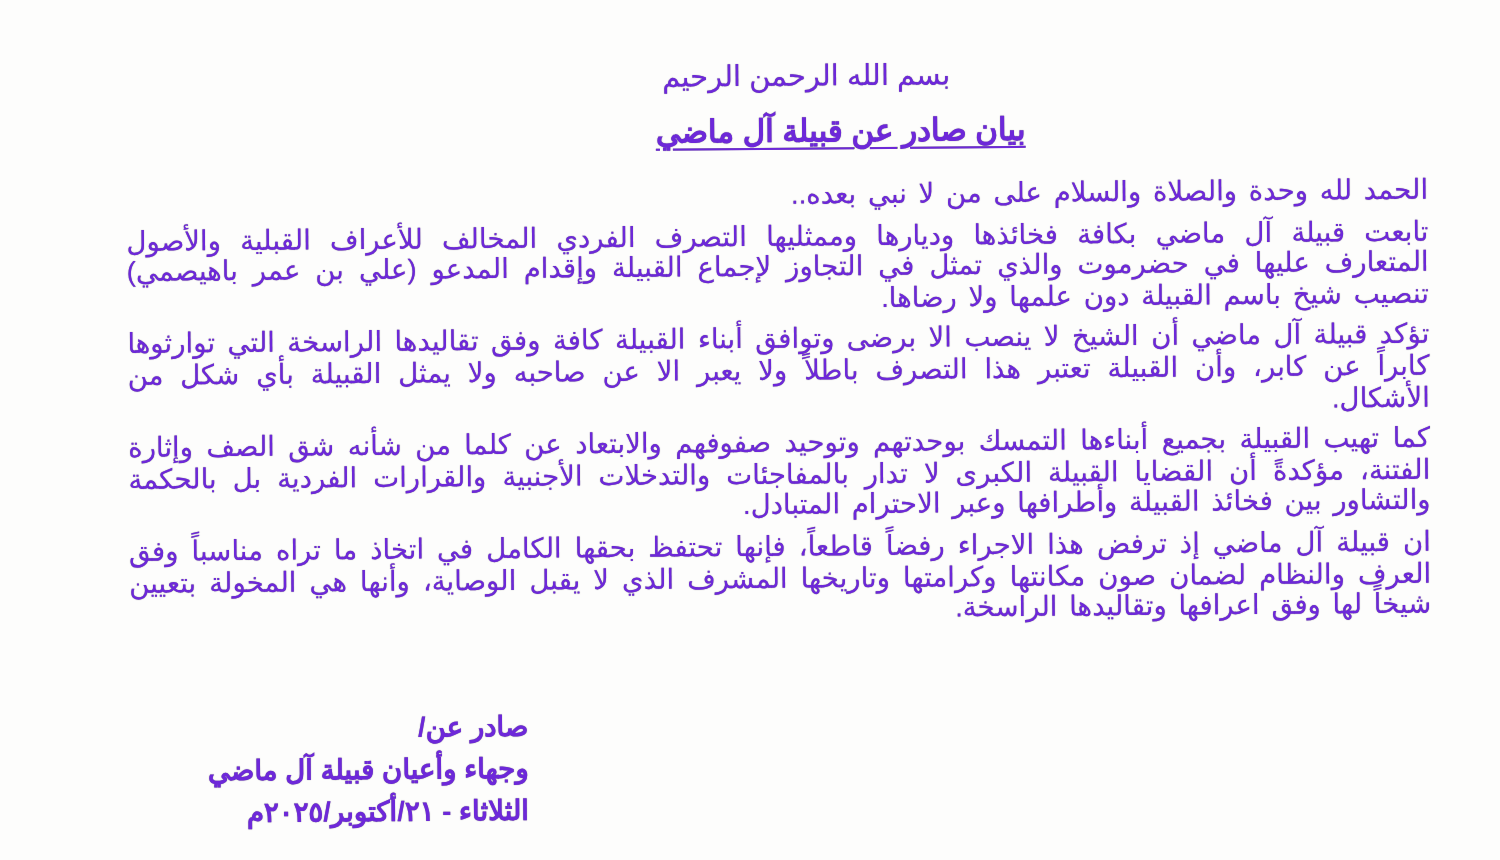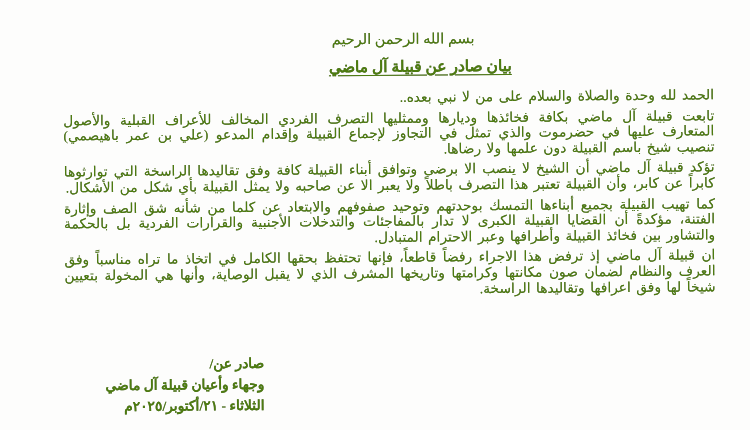--- a/index.html
+++ b/index.html
@@ -6,22 +6,22 @@
     margin: 0;
     padding: 0;
     background: #ffffff;
   }
   .page {
     position: relative;
     width: 750px;
     height: 430px;
     background: #fdfdfc;
     overflow: hidden;
-    font-family: Liberation Serif, serif;
-    color: #4d7c0f;
+    font-family: Liberation Sans, sans-serif;
+    color: #6d28d9;
     direction: rtl;
   }
   
   .content {
     position: relative;
     box-sizing: border-box;
     width: 100%;
     height: 100%;
     padding: 30px 35px 0 64px;
     transform: rotate(-0.45deg);

